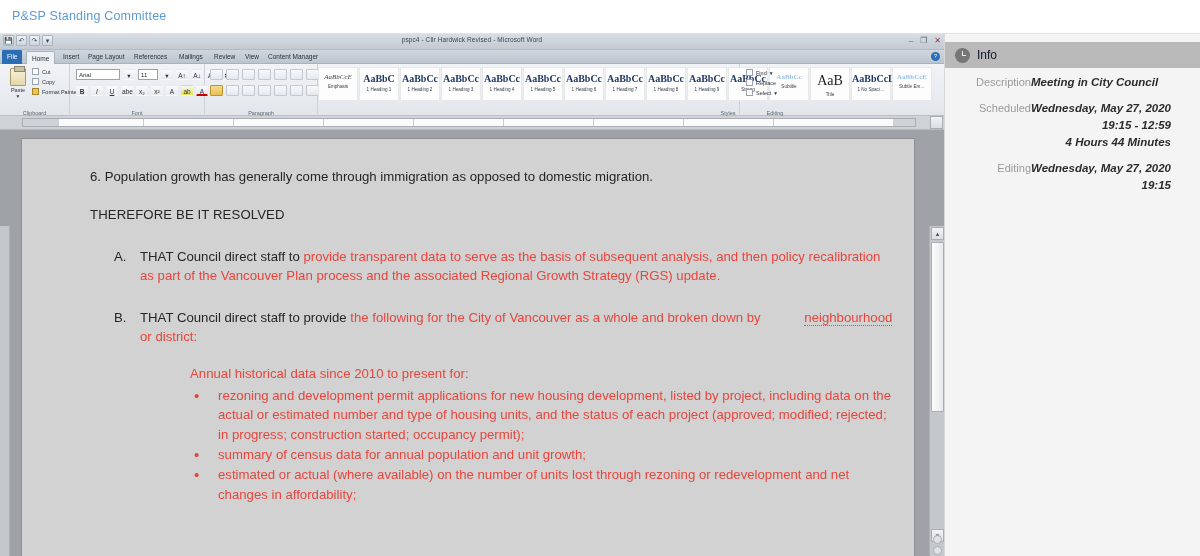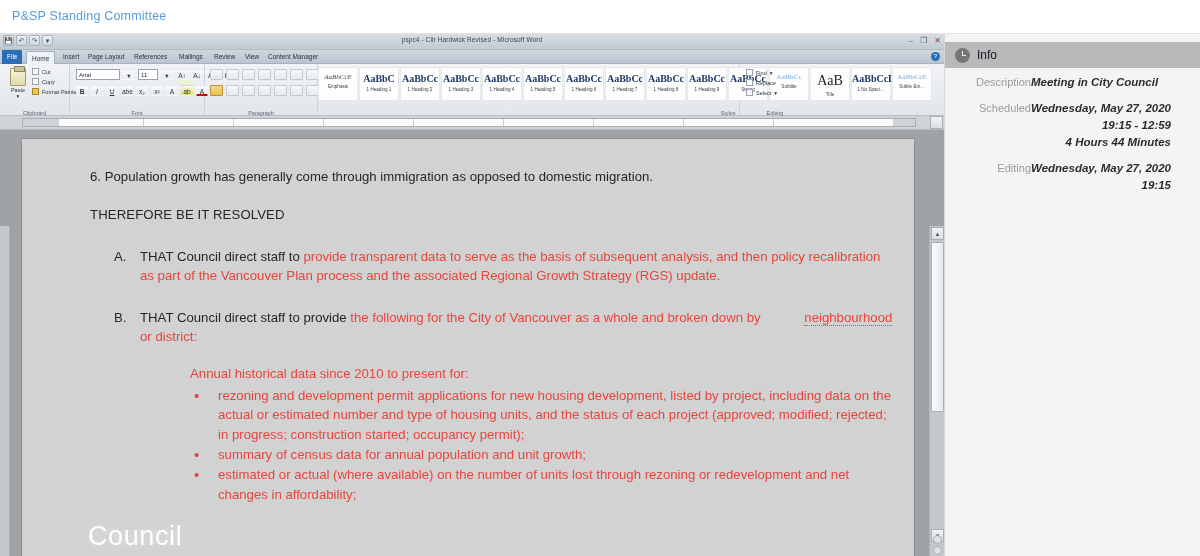--- a/index.html
+++ b/index.html
@@ -455,21 +455,20 @@
         <div class="vsb">
           <div class="arr up">▲</div>
           <div class="thumb"></div>
           <div class="arr dn">▼</div>
           <div class="objd"></div>
           <div class="obj"></div>
         </div>
       </div>
     </div>
 
-    <div class="council-cap">Council</div>
   </div>
 
   <div class="info-panel">
     <div class="info-head">
       <span class="clock"></span>
       <span class="lbl">Info</span>
     </div>
     <div class="info-rows">
 
       <div class="irow">

